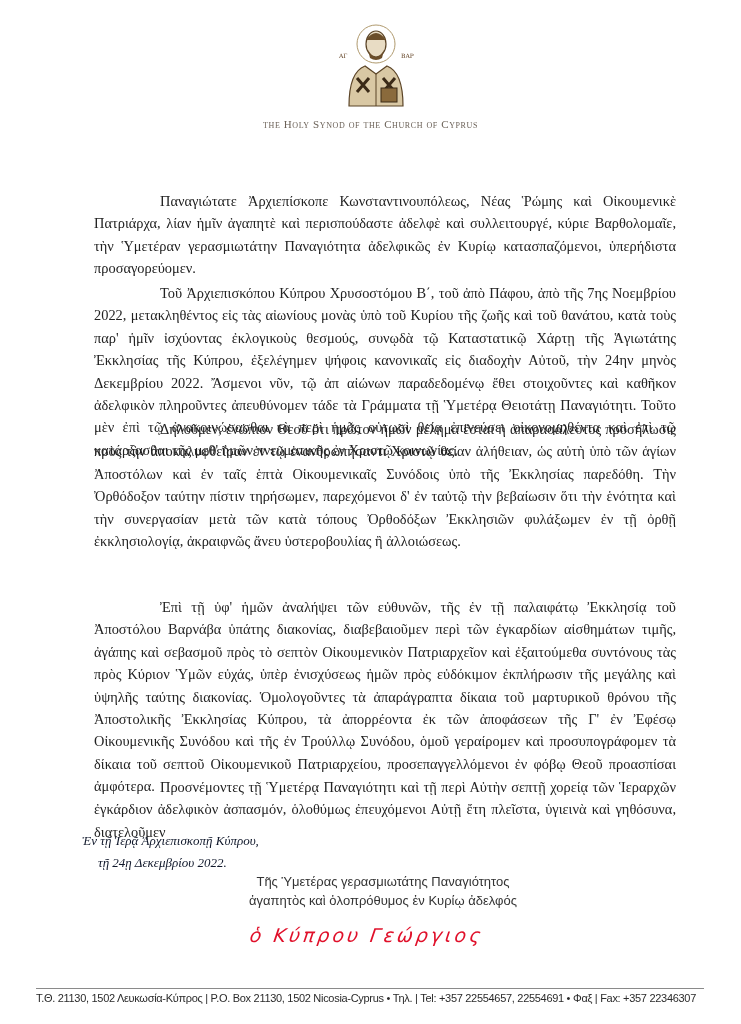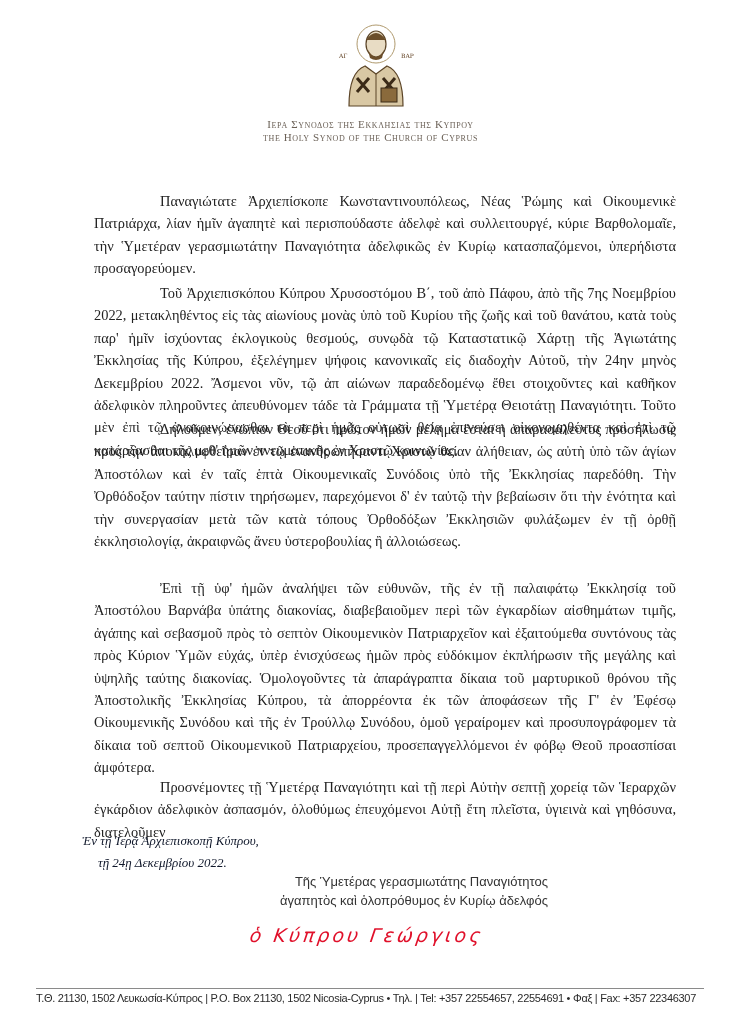--- a/index.html
+++ b/index.html
@@ -26,29 +26,29 @@
   
   .body-text {
     position: absolute; left: 82px; width: 582px;
     font-size: 14.4px; line-height: 22.4px; text-align: justify;
     color: #222;
   }
   .p { margin: 12px; text-indent: 66px; }
   .p1 { top: 178px; }
   .p2 { top: 270px; }
   .p3 { top: 406px; }
-  .p4 { top: 565px; }
+  .p4 { top: 584px; }
   .p5 { top: 764px; }
 
   .place-date { position: absolute; left: 82px; top: 830px; font-size: 13px; line-height: 22.4px; color: #0f172a; font-style: italic; }
   .place-date .d2 { display: block; padding-left: 16px; }
 
   .closing {
     position: absolute; left: 218px; width: 330px; top: 872px;
-    text-align: right; font-family: "Liberation Sans", "DejaVu Sans", sans-serif;
+    text-align: center; font-family: "Liberation Sans", "DejaVu Sans", sans-serif;
     font-size: 13px; line-height: 19px; color: #333;
   }
   .closing span { display: block; }
 
   .signature {
     position: absolute; left: 250px; top: 924px;
     font-family: "DejaVu Sans", sans-serif; font-style: italic;
     font-size: 19px; letter-spacing: 3px;
     color: #e0102a;
     transform: skewX(-8deg);
@@ -82,21 +82,20 @@
     <path d="M22 56 L34 70 M34 56 L22 70" stroke="#3b2a17" stroke-width="3"></path>
     <path d="M48 56 L60 70 M60 56 L48 70" stroke="#3b2a17" stroke-width="3"></path>
     <rect x="46" y="66" width="16" height="14" fill="#8a6a3c" stroke="#3b2a17" stroke-width="1"></rect>
     <path d="M41 52 L41 84" stroke="#5b4427" stroke-width="1"></path>
 
     <text x="4" y="36" font-size="6" fill="#5b3a1a" font-family="DejaVu Serif, serif">ΑΓ</text>
     <text x="66" y="36" font-size="6" fill="#5b3a1a" font-family="DejaVu Serif, serif">ΒΑΡ</text>
   </svg>
 
   <div class="letterhead">
-    <span class="lh-line">Ιερα Συνοδος της Εκκλησιας της Κυπρου</span>
     <span class="lh-line">the Holy Synod of the Church of Cyprus</span>
   </div>
 
   <p class="body-text p p1">Παναγιώτατε Ἀρχιεπίσκοπε Κωνσταντινουπόλεως, Νέας Ῥώμης καὶ Οἰκουμενικὲ Πατριάρχα, λίαν ἡμῖν ἀγαπητὲ καὶ περισπούδαστε ἀδελφὲ καὶ συλλειτουργέ, κύριε Βαρθολομαῖε, τὴν Ὑμετέραν γερασμιωτάτην Παναγιότητα ἀδελφικῶς ἐν Κυρίῳ κατασπαζόμενοι, ὑπερήδιστα προσαγορεύομεν.</p>
   <p class="body-text p p2">Τοῦ Ἀρχιεπισκόπου Κύπρου Χρυσοστόμου Β΄, τοῦ ἀπὸ Πάφου, ἀπὸ τῆς 7ης Νοεμβρίου 2022, μετακληθέντος εἰς τὰς αἰωνίους μονὰς ὑπὸ τοῦ Κυρίου τῆς ζωῆς καὶ τοῦ θανάτου, κατὰ τοὺς παρ' ἡμῖν ἰσχύοντας ἐκλογικοὺς θεσμούς, συνῳδὰ τῷ Καταστατικῷ Χάρτῃ τῆς Ἁγιωτάτης Ἐκκλησίας τῆς Κύπρου, ἐξελέγημεν ψήφοις κανονικαῖς εἰς διαδοχὴν Αὐτοῦ, τὴν 24ην μηνὸς Δεκεμβρίου 2022. Ἄσμενοι νῦν, τῷ ἀπ αἰώνων παραδεδομένῳ ἔθει στοιχοῦντες καὶ καθῆκον ἀδελφικὸν πληροῦντες ἀπευθύνομεν τάδε τὰ Γράμματα τῇ Ὑμετέρᾳ Θειοτάτῃ Παναγιότητι. Τοῦτο μὲν ἐπὶ τῷ ἀνακοινώσασθαι τὰ περὶ ἡμᾶς οὑτωσὶ θείᾳ ἐπινεύσει οἰκονομηθέντα καὶ ἐπὶ τῷ κατάρξασθαι τῆς μεθ' ἡμῶν πνευματικῆς ἐν Χριστῷ κοινωνίας.</p>
   <p class="body-text p p3">Δηλοῦμεν, ἐνώπιον Θεοῦ ὅτι πρῶτον ἡμῶν μέλημα ἔσται ἡ ἀπαρασάλευτος προσήλωσις πρὸς τὴν ἀποκαλυφθεῖσαν ἐν τῷ ἐνανθρωπήσαντι Χριστῷ θείαν ἀλήθειαν, ὡς αὐτὴ ὑπὸ τῶν ἁγίων Ἀποστόλων καὶ ἐν ταῖς ἑπτὰ Οἰκουμενικαῖς Συνόδοις ὑπὸ τῆς Ἐκκλησίας παρεδόθη. Τὴν Ὀρθόδοξον ταύτην πίστιν τηρήσωμεν, παρεχόμενοι δ' ἐν ταὐτῷ τὴν βεβαίωσιν ὅτι τὴν ἑνότητα καὶ τὴν συνεργασίαν μετὰ τῶν κατὰ τόπους Ὀρθοδόξων Ἐκκλησιῶν φυλάξωμεν ἐν τῇ ὀρθῇ ἐκκλησιολογίᾳ, ἀκραιφνῶς ἄνευ ὑστεροβουλίας ἢ ἀλλοιώσεως.</p>
   <p class="body-text p p4">Ἐπὶ τῇ ὑφ' ἡμῶν ἀναλήψει τῶν εὐθυνῶν, τῆς ἐν τῇ παλαιφάτῳ Ἐκκλησίᾳ τοῦ Ἀποστόλου Βαρνάβα ὑπάτης διακονίας, διαβεβαιοῦμεν περὶ τῶν ἐγκαρδίων αἰσθημάτων τιμῆς, ἀγάπης καὶ σεβασμοῦ πρὸς τὸ σεπτὸν Οἰκουμενικὸν Πατριαρχεῖον καὶ ἐξαιτούμεθα συντόνους τὰς πρὸς Κύριον Ὑμῶν εὐχάς, ὑπὲρ ἐνισχύσεως ἡμῶν πρὸς εὐδόκιμον ἐκπλήρωσιν τῆς μεγάλης καὶ ὑψηλῆς ταύτης διακονίας. Ὁμολογοῦντες τὰ ἀπαράγραπτα δίκαια τοῦ μαρτυρικοῦ θρόνου τῆς Ἀποστολικῆς Ἐκκλησίας Κύπρου, τὰ ἀπορρέοντα ἐκ τῶν ἀποφάσεων τῆς Γ' ἐν Ἐφέσῳ Οἰκουμενικῆς Συνόδου καὶ τῆς ἐν Τρούλλῳ Συνόδου, ὁμοῦ γεραίρομεν καὶ προσυπογράφομεν τὰ δίκαια τοῦ σεπτοῦ Οἰκουμενικοῦ Πατριαρχείου, προσεπαγγελλόμενοι ἐν φόβῳ Θεοῦ προασπίσαι ἀμφότερα.</p>
   <p class="body-text p p5">Προσνέμοντες τῇ Ὑμετέρᾳ Παναγιότητι καὶ τῇ περὶ Αὐτὴν σεπτῇ χορείᾳ τῶν Ἱεραρχῶν ἐγκάρδιον ἀδελφικὸν ἀσπασμόν, ὁλοθύμως ἐπευχόμενοι Αὐτῇ ἔτη πλεῖστα, ὑγιεινὰ καὶ γηθόσυνα, διατελοῦμεν</p>
 
   <div class="place-date">

